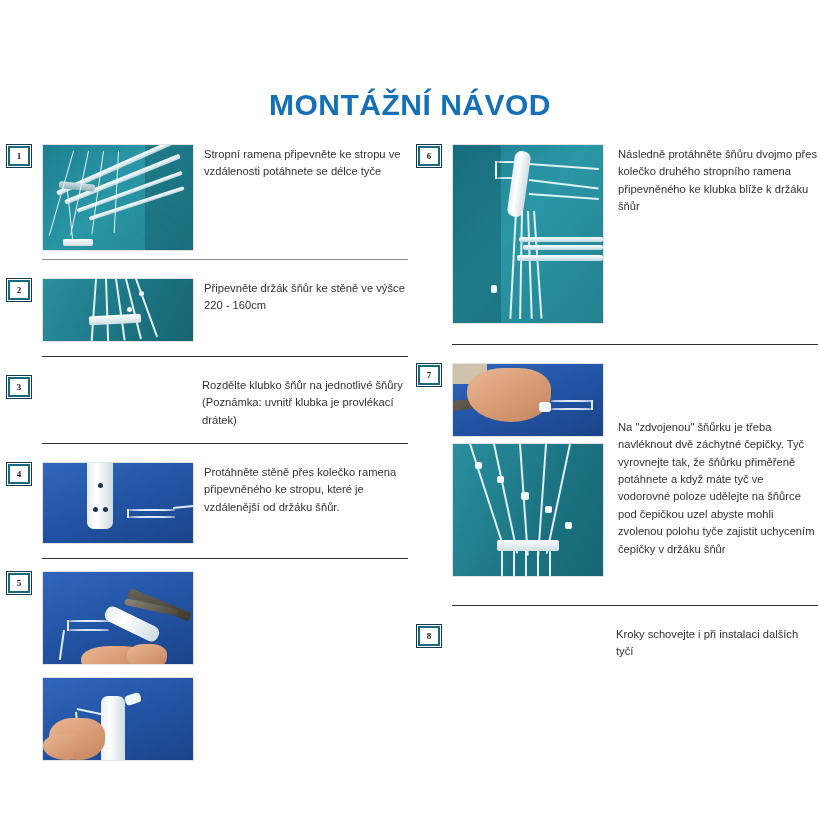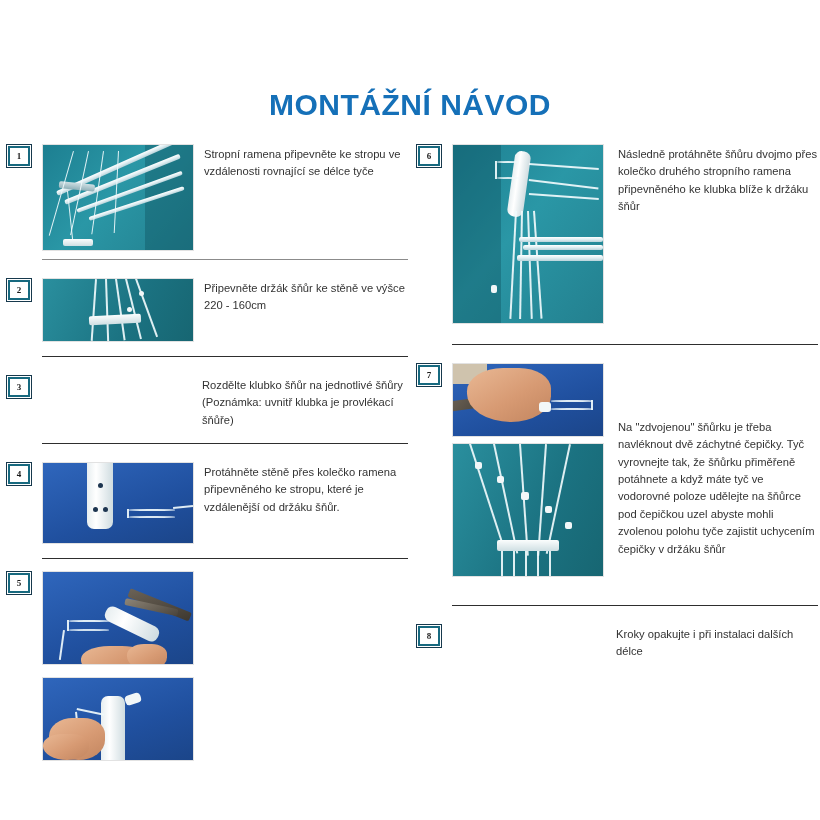--- a/index.html
+++ b/index.html
@@ -168,21 +168,21 @@
         <div class="rod" style="left:46px;top:72px;width:100px;height:4px;transform:rotate(-18deg);"></div>
         <div class="rod" style="left:16px;top:36px;width:36px;height:7px;transform:rotate(6deg);background:linear-gradient(180deg,#cfdfe3,#8fb0b8);"></div>
         <div class="cord" style="left:30px;top:6px;width:1.4px;height:88px;transform:rotate(16deg);"></div>
         <div class="cord" style="left:45px;top:6px;width:1.4px;height:86px;transform:rotate(12deg);"></div>
         <div class="cord" style="left:60px;top:6px;width:1.4px;height:84px;transform:rotate(8deg);"></div>
         <div class="cord" style="left:75px;top:6px;width:1.4px;height:82px;transform:rotate(3deg);"></div>
         <div class="cord" style="left:24px;top:46px;width:1.4px;height:52px;transform:rotate(-6deg);"></div>
         <div class="bracket" style="left:20px;top:94px;width:30px;height:7px;"></div>
       </div>
     </div>
-    <div class="text-cell">Stropní ramena připevněte ke stropu ve vzdálenosti rovnající se délce tyče</div>
+    <div class="text-cell">Stropní ramena připevněte ke stropu ve vzdálenosti potáhnete se délce tyče</div>
   </div>
 
   <div class="spacer-8"></div>
   <div class="sep"></div>
   <div class="spacer-14"></div>
 
   <div class="step">
     <div class="badge-cell">
       <div class="badge">2</div>
     </div>
@@ -203,21 +203,21 @@
 
   <div class="spacer-14"></div>
   <div class="sep dark"></div>
   <div class="spacer-14"></div>
 
   <div class="step">
     <div class="badge-cell">
       <div class="badge">3</div>
     </div>
     <div class="media-cell" style="width:150px;"></div>
-    <div class="text-cell">Rozdělte klubko šňůr na jednotlivé šňůry (Poznámka: uvnitř klubka je provlékací šňůře)</div>
+    <div class="text-cell">Rozdělte klubko šňůr na jednotlivé šňůry (Poznámka: uvnitř klubka je provlékací drátek)</div>
   </div>
 
   <div class="spacer-14"></div>
   <div class="sep dark"></div>
   <div class="spacer-14"></div>
 
   <div class="step">
     <div class="badge-cell">
       <div class="badge">4</div>
     </div>
@@ -345,16 +345,16 @@
 
   <div class="spacer-28"></div>
   <div class="sep dark"></div>
   <div class="spacer-14"></div>
 
   <div class="step">
     <div class="badge-cell">
       <div class="badge">8</div>
     </div>
     <div class="media-cell" style="width:150px;"></div>
-    <div class="text-cell offset-right">Kroky opakujte i při instalaci dalších délce</div>
+    <div class="text-cell offset-right">Kroky schovejte i při instalaci dalších tyčí</div>
   </div>
 
 </div>
 
 </body></html>

